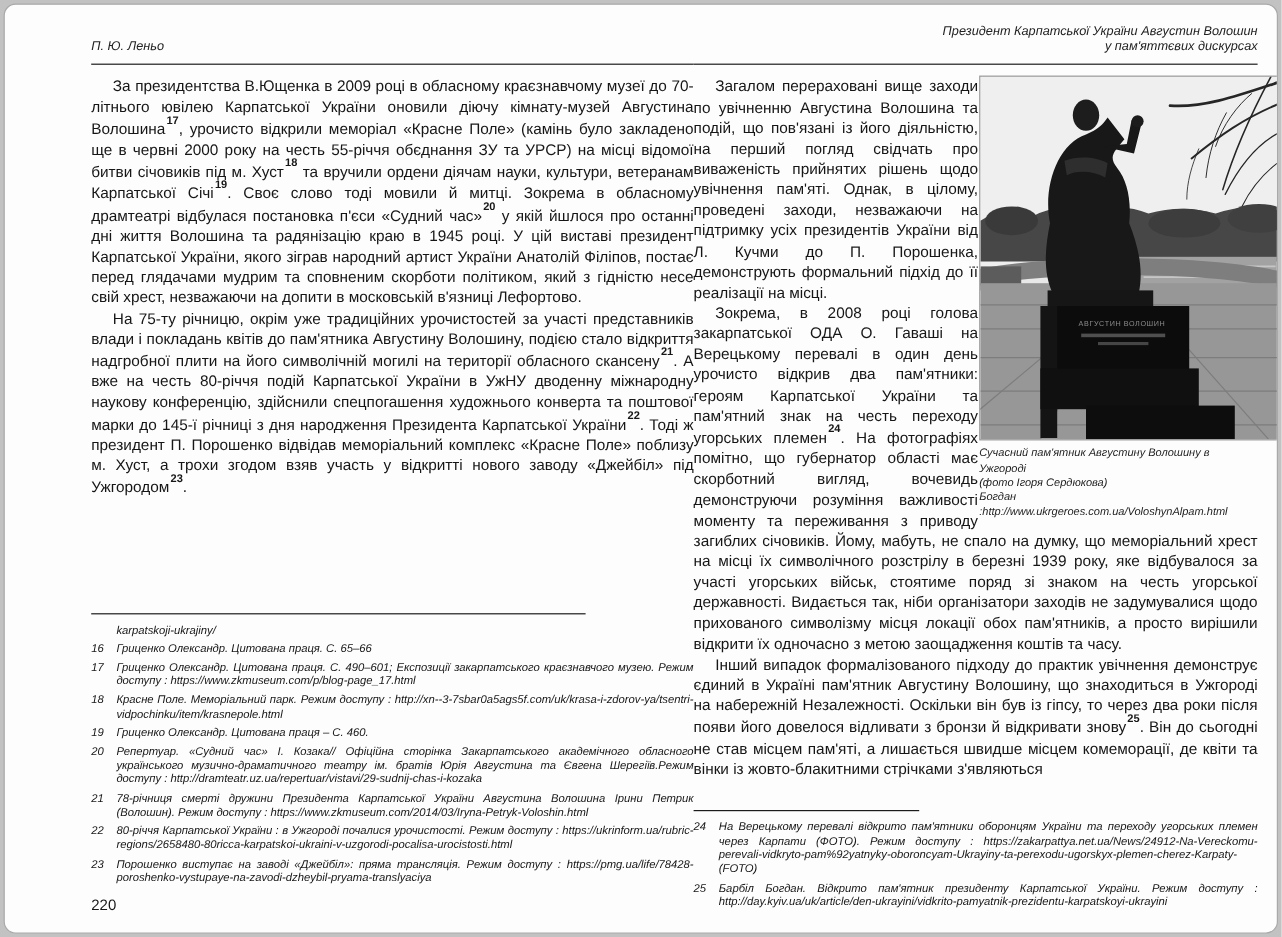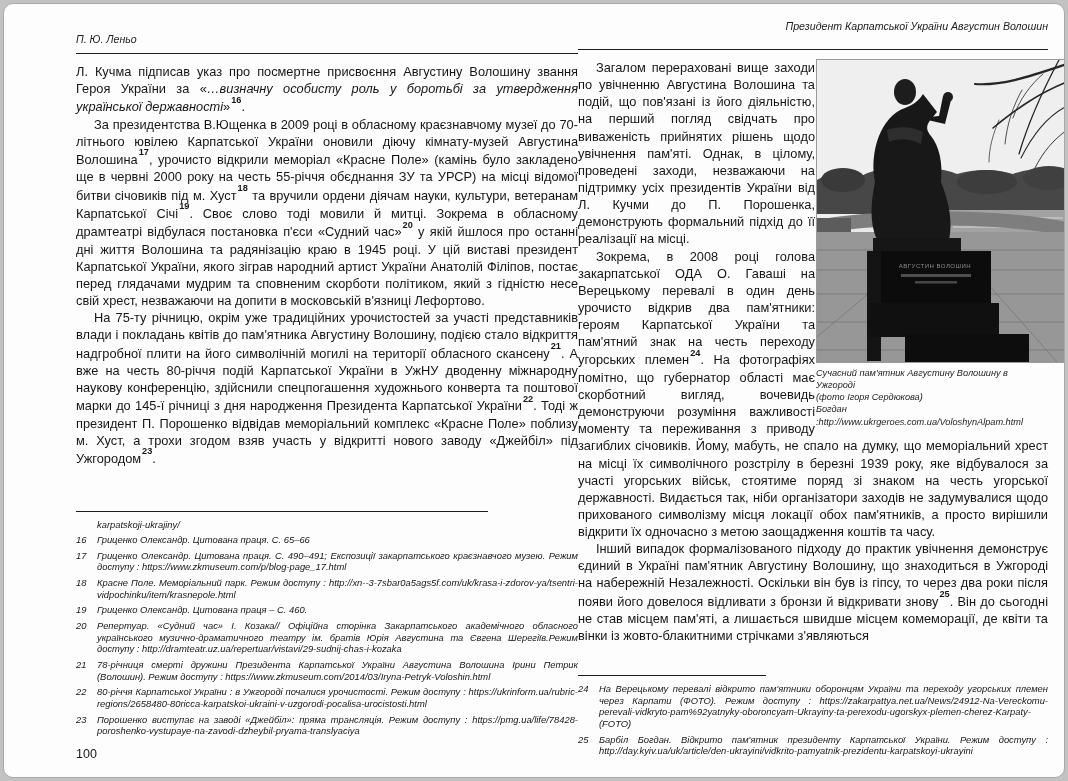--- a/index.html
+++ b/index.html
@@ -101,35 +101,34 @@
 </head>
 <body>
 
 <div class="spread">
 
   <div class="page page-left">
     <div class="running-header">
       <span>П. Ю. Леньо</span>
     </div>
     <div class="body-text">
-        <p class="par">Л. Кучма підписав указ про посмертне присвоєння Августину Волошину звання Героя України за «<em>…визначну особисту роль у боротьбі за утвердження української державності</em>»<sup>16</sup>.</p>
         <p class="par ind">За президентства В.Ющенка в 2009 році в обласному краєзнавчому музеї до 70-літнього ювілею Карпатської України оновили діючу кімнату-музей Августина Волошина<sup>17</sup>, урочисто відкрили меморіал «Красне Поле» (камінь було закладено ще в червні 2000 року на честь 55-річчя обєднання ЗУ та УРСР) на місці відомої битви січовиків під м. Хуст<sup>18</sup> та вручили ордени діячам науки, культури, ветеранам Карпатської Січі<sup>19</sup>. Своє слово тоді мовили й митці. Зокрема в обласному драмтеатрі відбулася постановка п'єси «Судний час»<sup>20</sup> у якій йшлося про останні дні життя Волошина та радянізацію краю в 1945 році. У цій виставі президент Карпатської України, якого зіграв народний артист України Анатолій Філіпов, постає перед глядачами мудрим та сповненим скорботи політиком, який з гідністю несе свій хрест, незважаючи на допити в московській в'язниці Лефортово.</p>
         <p class="par ind">На 75-ту річницю, окрім уже традиційних урочистостей за участі представників влади і покладань квітів до пам'ятника Августину Волошину, подією стало відкриття надгробної плити на його символічній могилі на території обласного скансену<sup>21</sup>. А вже на честь 80-річчя подій Карпатської України в УжНУ дводенну міжнародну наукову конференцію, здійснили спецпогашення художнього конверта та поштової марки до 145-ї річниці з дня народження Президента Карпатської України<sup>22</sup>. Тоді ж президент П. Порошенко відвідав меморіальний комплекс «Красне Поле» поблизу м. Хуст, а трохи згодом взяв участь у відкритті нового заводу «Джейбіл» під Ужгородом<sup>23</sup>.</p>
       </div>
     <div class="bottom-block">
       <div class="fnsep"></div>
       <div class="fn-cont">karpatskoji-ukrajiny/</div>
       <div>
           <div class="fn">
             <span class="fn-num">16</span>
             <span class="fn-text">Гриценко Олександр. Цитована праця. С. 65–66</span>
           </div>
           <div class="fn">
             <span class="fn-num">17</span>
-            <span class="fn-text">Гриценко Олександр. Цитована праця. С. 490–491; Експозиції закарпатського краєзнавчого музею. Режим доступу : https://www.zkmuseum.com/p/blog-page_17.html</span>
+            <span class="fn-text">Гриценко Олександр. Цитована праця. С. 490–601; Експозиції закарпатського краєзнавчого музею. Режим доступу : https://www.zkmuseum.com/p/blog-page_17.html</span>
           </div>
           <div class="fn">
             <span class="fn-num">18</span>
             <span class="fn-text">Красне Поле. Меморіальний парк. Режим доступу : http://xn--3-7sbar0a5ags5f.com/uk/krasa-i-zdorov-ya/tsentri-vidpochinku/item/krasnepole.html</span>
           </div>
           <div class="fn">
             <span class="fn-num">19</span>
             <span class="fn-text">Гриценко Олександр. Цитована праця – С. 460.</span>
           </div>
           <div class="fn">
@@ -142,27 +141,28 @@
           </div>
           <div class="fn">
             <span class="fn-num">22</span>
             <span class="fn-text">80-річчя Карпатської України : в Ужгороді почалися урочистості. Режим доступу : https://ukrinform.ua/rubric-regions/2658480-80ricca-karpatskoi-ukraini-v-uzgorodi-pocalisa-urocistosti.html</span>
           </div>
           <div class="fn">
             <span class="fn-num">23</span>
             <span class="fn-text">Порошенко виступає на заводі «Джейбіл»: пряма трансляція. Режим доступу : https://pmg.ua/life/78428-poroshenko-vystupaye-na-zavodi-dzheybil-pryama-translyaciya</span>
           </div>
         </div>
-      <div class="page-number">100</div>
+      <div class="page-number">220</div>
     </div>
   </div>
 
   <div class="page page-right">
     <div class="running-header">
       <div>Президент Карпатської України Августин Волошин</div>
+      <div>у пам'яттєвих дискурсах</div>
     </div>
 
     <div class="body-text">
       <figure class="monument">
         <div class="photo-frame">
           <svg width="250" height="302" viewBox="0 0 250 302" xmlns="http://www.w3.org/2000/svg">
 
             <rect x="0" y="0" width="250" height="160" fill="#efefef"></rect>
 
             <g stroke="#262626" fill="none" stroke-linecap="round">

